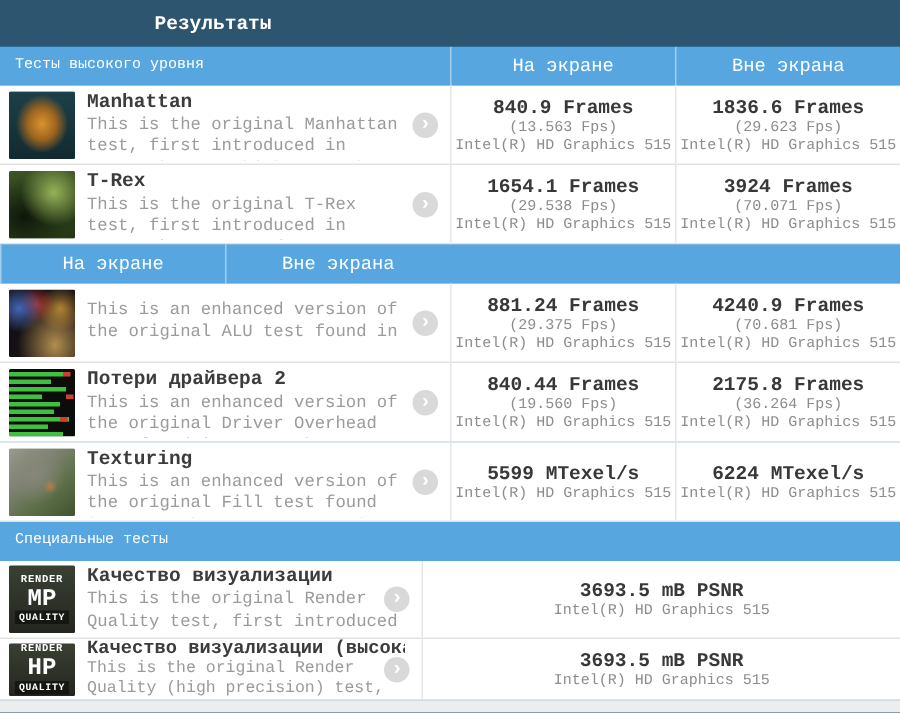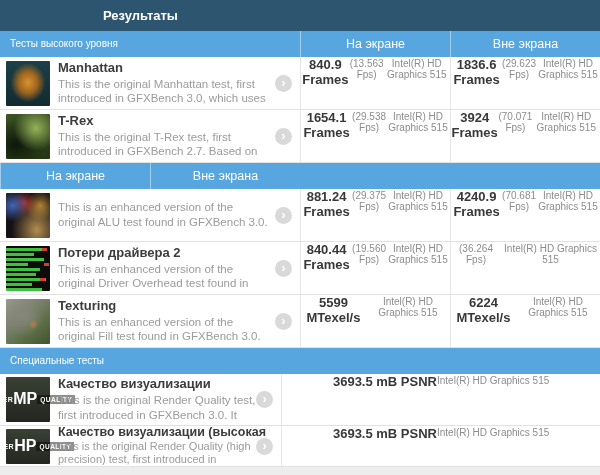--- a/index.html
+++ b/index.html
@@ -1,37 +1,37 @@
 <!DOCTYPE html>
 <html><head>
 <meta charset="utf-8">
 <style>
   * { margin:0; padding:0; box-sizing:border-box; }
   body { font-family:"Liberation Sans", sans-serif; background:#fff; }
-  .app { position:relative; width:600px; height:475px; background:#0369a1; overflow:hidden; display:flex; flex-direction:column; }
+  .app { position:relative; width:600px; height:475px; background:#0369a1; overflow:hidden; display:flex; flex-direction:column;font-family:Liberation Mono, monospace; }
 
   
   .topbar { height:31px; background:#2e5570; position:relative; flex:0 0 auto; }
   .topbar-title { position:absolute; left:103px; top:0; height:31px; line-height:31px; color:#fff; font-size:13px; font-weight:bold; }
 
   
   .sec-header { height:26px; background:#57a6e0; display:flex; color:#fff; flex:0 0 auto; }
   .sec-left { width:300px; padding-left:10px; line-height:26px; font-size:10px; }
   .sec-col { width:150px; text-align:center; line-height:26px; font-size:12.5px; border-left:1px solid rgba(255,255,255,.45); }
 
   
   .row { display:flex; height:53px; background:#fff; border-bottom:1px solid #e2e2e2; flex:0 0 auto; }
   .row-left { width:300px; position:relative; display:flex; align-items:center; }
   .thumb { width:44px; height:45px; margin-left:6px; flex:0 0 auto; border-radius:1px; }
   .row-text { margin-left:8px; width:212px; overflow:hidden; }
   .row-title { font-size:13px; font-weight:bold; color:#3c3c3c; white-space:nowrap; overflow:hidden; margin-bottom:2px; }
   .row-desc { font-size:11.5px; color:#9b9b9b; line-height:1.3; max-height:30px; overflow:hidden; }
   .chev { position:absolute; right:8px; top:50%; margin-top:-8.5px; width:17px; height:17px; border-radius:50%;
           background:#d9d9d9; color:#fff; font-size:13px; font-weight:bold; line-height:16px; text-align:center; }
-  .cell { width:150px; border-left:1px solid #e6e6e6; display:flex; flex-direction:row; justify-content:center; text-align:center; }
+  .cell { width:150px; border-left:1px solid #e6e6e6; display:flex; flex-direction:column; justify-content:center; text-align:center; }
   .cell.wide { width:340px; }
   .val { font-size:13px; font-weight:bold; color:#383838; }
   .sub { font-size:10px; color:#8c8c8c; margin-top:1px; }
   .sub:empty { display:none; }
 
   .row-mid { height:52px; }
   .row-short { height:41px; }
   .row-short .thumb { height:35px; }
   .row-short .row-title { font-size:12.5px; margin-bottom:1px; }
   .row-short .row-desc { font-size:11px; line-height:1.22; max-height:27px; }
@@ -57,21 +57,21 @@
       linear-gradient(#3fc13f,#3fc13f), linear-gradient(#3fc13f,#3fc13f), linear-gradient(#3fc13f,#3fc13f),
       linear-gradient(#3fc13f,#3fc13f), linear-gradient(#3fc13f,#3fc13f), linear-gradient(#3fc13f,#3fc13f),
       linear-gradient(#3fc13f,#3fc13f), linear-gradient(#3fc13f,#3fc13f), linear-gradient(#3fc13f,#3fc13f);
     background-size: 5px 3px, 5px 3px, 5px 3px, 36px 3px, 28px 3px, 38px 3px, 22px 3px, 34px 3px, 30px 3px, 40px 3px, 26px 3px, 36px 3px;
     background-position: 36px 2px, 38px 17px, 34px 32px, 0 2px, 0 7px, 0 12px, 0 17px, 0 22px, 0 27px, 0 32px, 0 37px, 0 42px; }
   .thumb-texturing { background-color:#5d6f48;
     background-image: radial-gradient(circle at 40% 38%, rgba(135,135,122,.95), transparent 52%),
                       radial-gradient(circle at 62% 56%, rgba(220,120,40,.9), transparent 13%),
                       linear-gradient(140deg,#9a9a8c 0%,#7d8271 35%,#5d6f48 65%,#3f5530 100%); }
   .thumb-badge { background:linear-gradient(180deg,#3a4034,#23261f); color:#fff;
-    display:flex; flex-direction:row; align-items:center; justify-content:center; }
+    display:flex; flex-direction:column; align-items:center; justify-content:center; }
   .badge-top { font-size:7px; font-weight:bold; letter-spacing:.5px; }
   .badge-mid { font-size:16px; font-weight:bold; line-height:1.05; }
   .badge-bottom { font-size:6.5px; font-weight:bold; letter-spacing:.5px; background:rgba(0,0,0,.45); padding:1px 3px; }
 </style>
 </head>
 <body>
 
 <div class="app">
 
   <div class="topbar">
@@ -159,20 +159,21 @@
         <div class="row-desc">This is an enhanced version of the original Driver Overhead test found in GFXBench 3...</div>
       </div>
       <div class="chev">›</div>
     </div>
     <div class="cell">
       <div class="val">840.44 Frames</div>
       <div class="sub">(19.560 Fps)</div>
       <div class="sub">Intel(R) HD Graphics 515</div>
     </div>
     <div class="cell">
+      <div class="val">2175.8 Frames</div>
       <div class="sub">(36.264 Fps)</div>
       <div class="sub">Intel(R) HD Graphics 515</div>
     </div>
   </div>
 
   <div class="row">
     <div class="row-left">
       <div class="thumb thumb-texturing"></div>
       <div class="row-text">
         <div class="row-title">Texturing</div>

